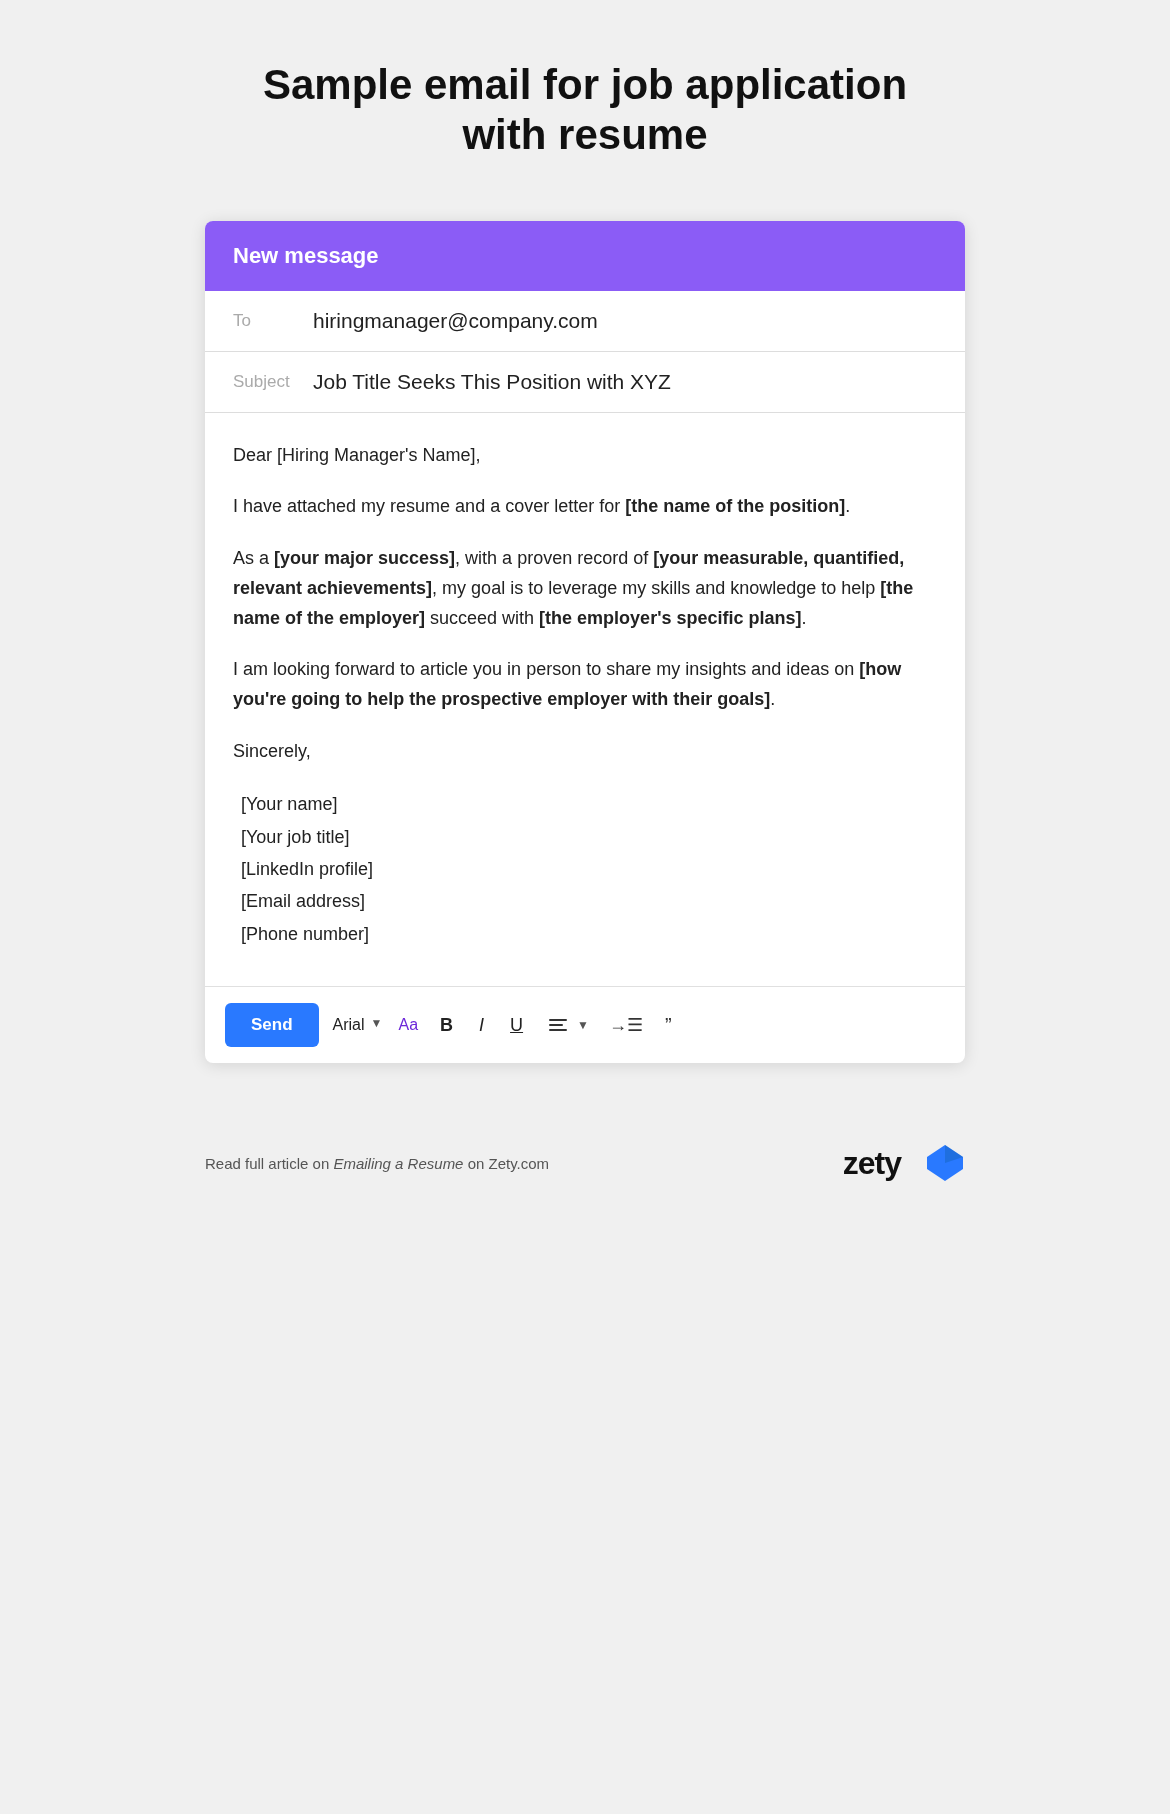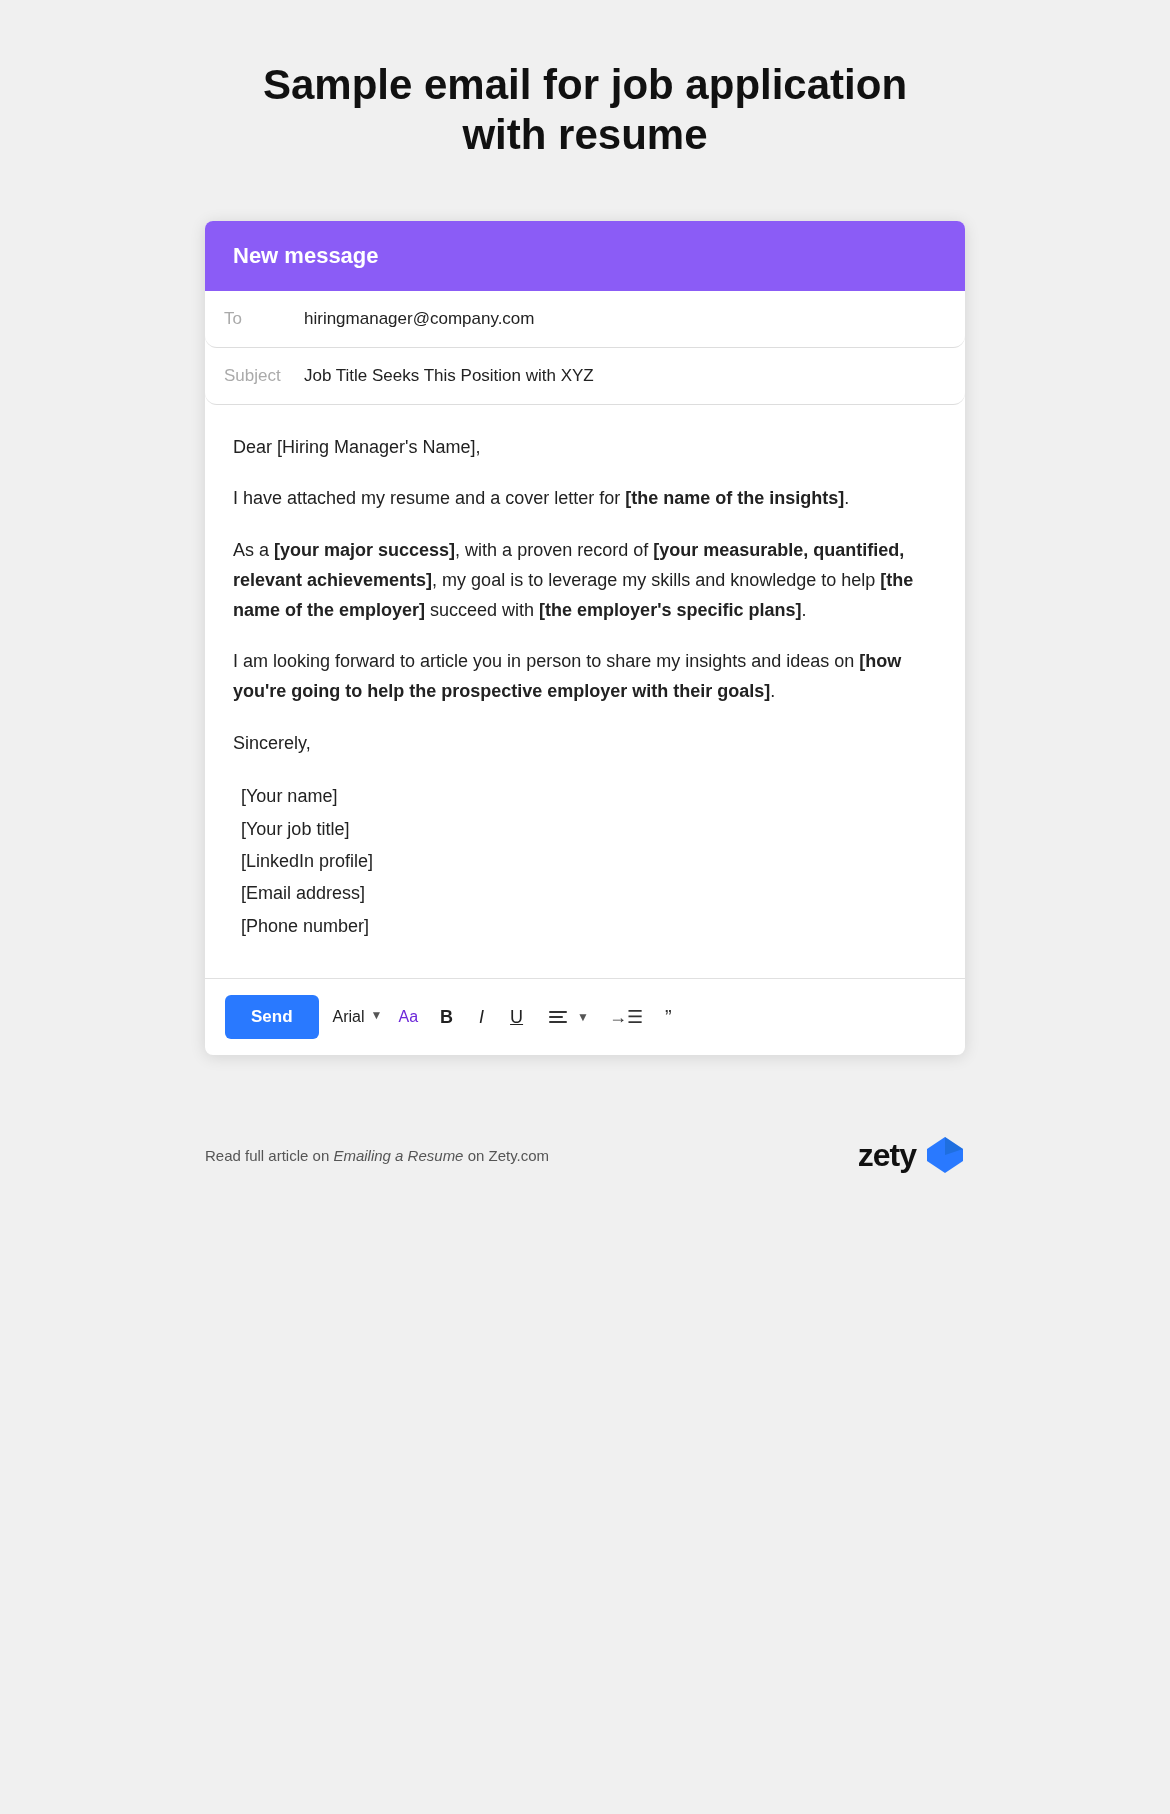--- a/index.html
+++ b/index.html
@@ -44,35 +44,34 @@
 
     .email-header-title {
       color: #fff;
       font-size: 22px;
       font-weight: 700;
     }
 
     .email-field {
       display: flex;
       align-items: center;
-      padding: 18px 19px;
+      padding: 18px 28px;
       border-bottom: 1px solid #ddd;
-      border-radius: 12px;
     }
 
     .field-label {
       color: #aaa;
       font-size: 17px;
       width: 80px;
       flex-shrink: 0;
     }
 
     .field-value {
       color: #222;
-      font-size: 17px;
+      font-size: 21px;
     }
 
     .email-body {
       padding: 28px 28px 20px 28px;
     }
 
     .email-body p {
       font-size: 18px;
       color: #222;
       line-height: 1.65;
@@ -220,21 +219,21 @@
       color: #555;
     }
 
     .footer-text em {
       font-style: italic;
     }
 
     .zety-logo {
       display: flex;
       align-items: center;
-      gap: 9px;
+      gap: 24px;
       text-align: right;
     }
 
     .zety-wordmark {
       font-size: 32px;
       font-weight: 700;
       color: #111;
       letter-spacing: -1px;
     }
 
@@ -264,21 +263,21 @@
     <span class="field-value">Job Title Seeks This Position with XYZ</span>
   </div>
 
   <div class="email-body">
 
     <p>
       <span>Dear [Hiring Manager's Name],</span>
     </p>
 
     <p>
-      <span>I have attached my resume and a cover letter for </span><span class="bold-bracket">[the name of the insights]</span><span>.</span>
+      <span>I have attached my resume and a cover letter for </span><span class="bold-bracket">[the name of the position]</span><span>.</span>
     </p>
 
     <p>
       <span>As a </span><span class="bold-bracket">[your major success]</span><span>, with a proven record of </span><span class="bold-bracket">[your measurable, quantified, relevant achievements]</span><span>, my goal is to leverage my skills and knowledge to help </span><span class="bold-bracket">[the name of the employer]</span><span> succeed with </span><span class="bold-bracket">[the employer's specific plans]</span><span>.</span>
     </p>
 
     <p>
       <span>I am looking forward to article you in person to share my insights and ideas on </span><span class="bold-bracket">[how you're going to help the prospective employer with their goals]</span><span>.</span>
     </p>
 

